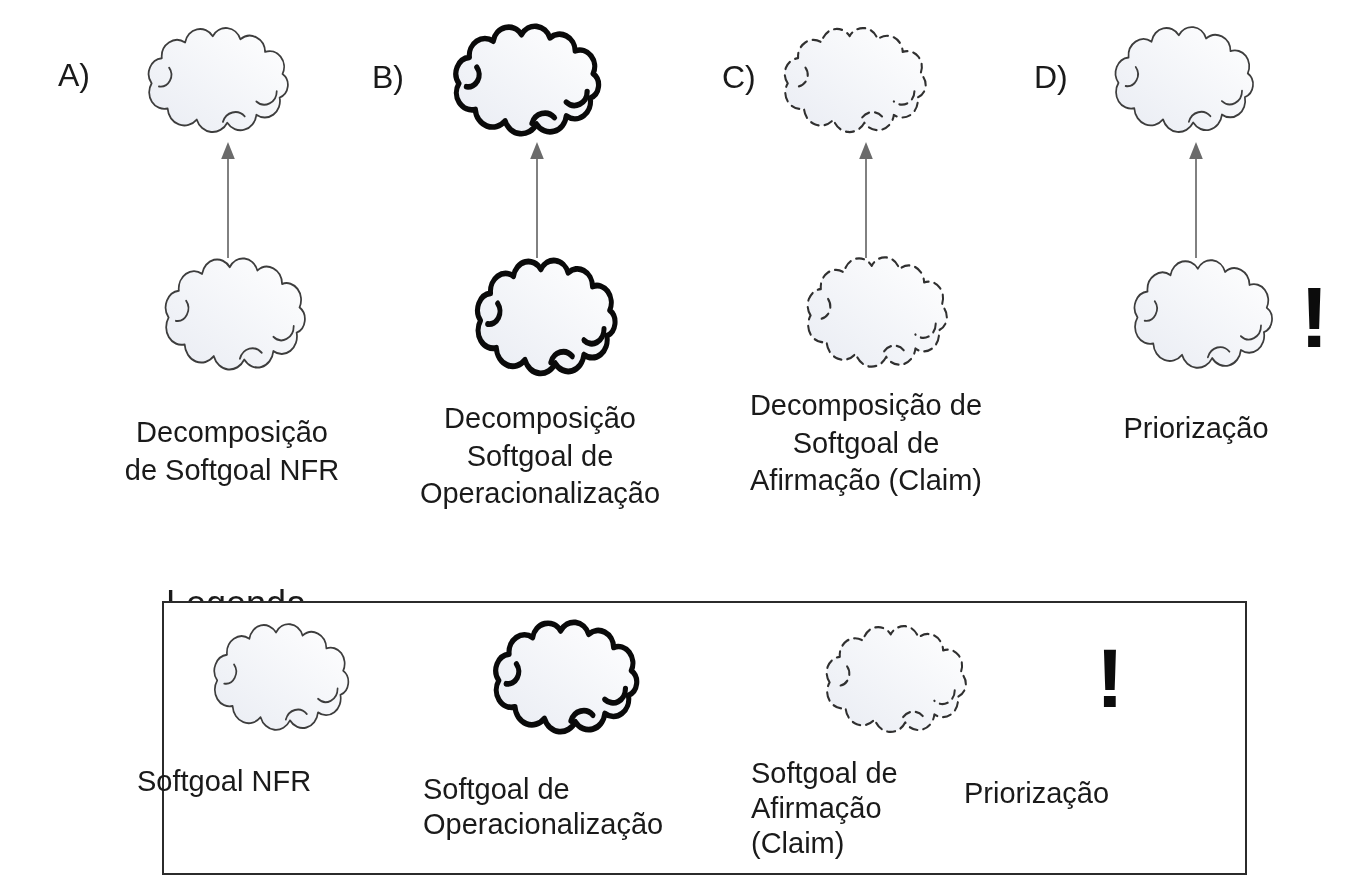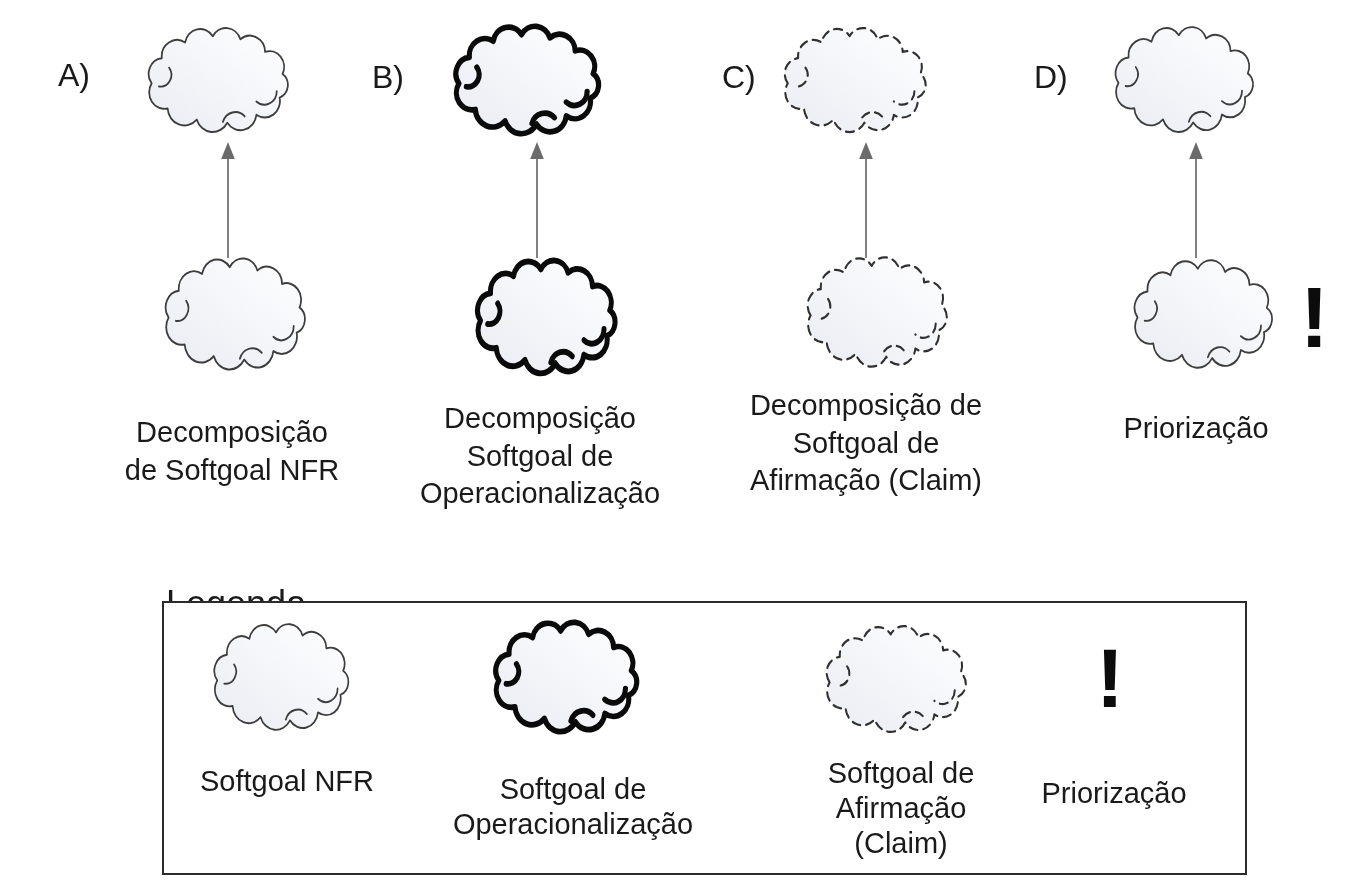--- a/index.html
+++ b/index.html
@@ -20,21 +20,21 @@
   .cloud.dashed use{stroke:#303030;stroke-width:2.8;stroke-dasharray:11 8;}
   
   .arrow line{stroke:#6b6b6b;stroke-width:1.7;}
   .arrow polygon{fill:#6b6b6b;}
   
   .section-label{font-size:32px;line-height:1.1;}
   .caption{font-size:29px;line-height:1.3;text-align:center;white-space:pre-line;}
   .bang{font-weight:bold;font-size:86px;line-height:1;color:#0c0c0c;}
   .legend-title{font-size:36px;margin-top:20px;}
   .legend-box{border:2px solid #2b2b2b;background:#ffffff;}
-  .legend-label{font-size:29px;line-height:1.2;text-align:center;white-space:pre-line;}
+  .legend-label{font-size:29px;line-height:1.2;white-space:pre-line;}
   .legend-bang{font-weight:bold;font-size:84px;line-height:1;color:#0c0c0c;text-align:center;}
 </style>
 </head>
 <body>
 
 <div id="canvas">
 
   <svg width="0" height="0" style="position:absolute" aria-hidden="true">
     <defs>
       <linearGradient id="cloudGrad" x1="1" y1="0" x2="0" y2="1">

